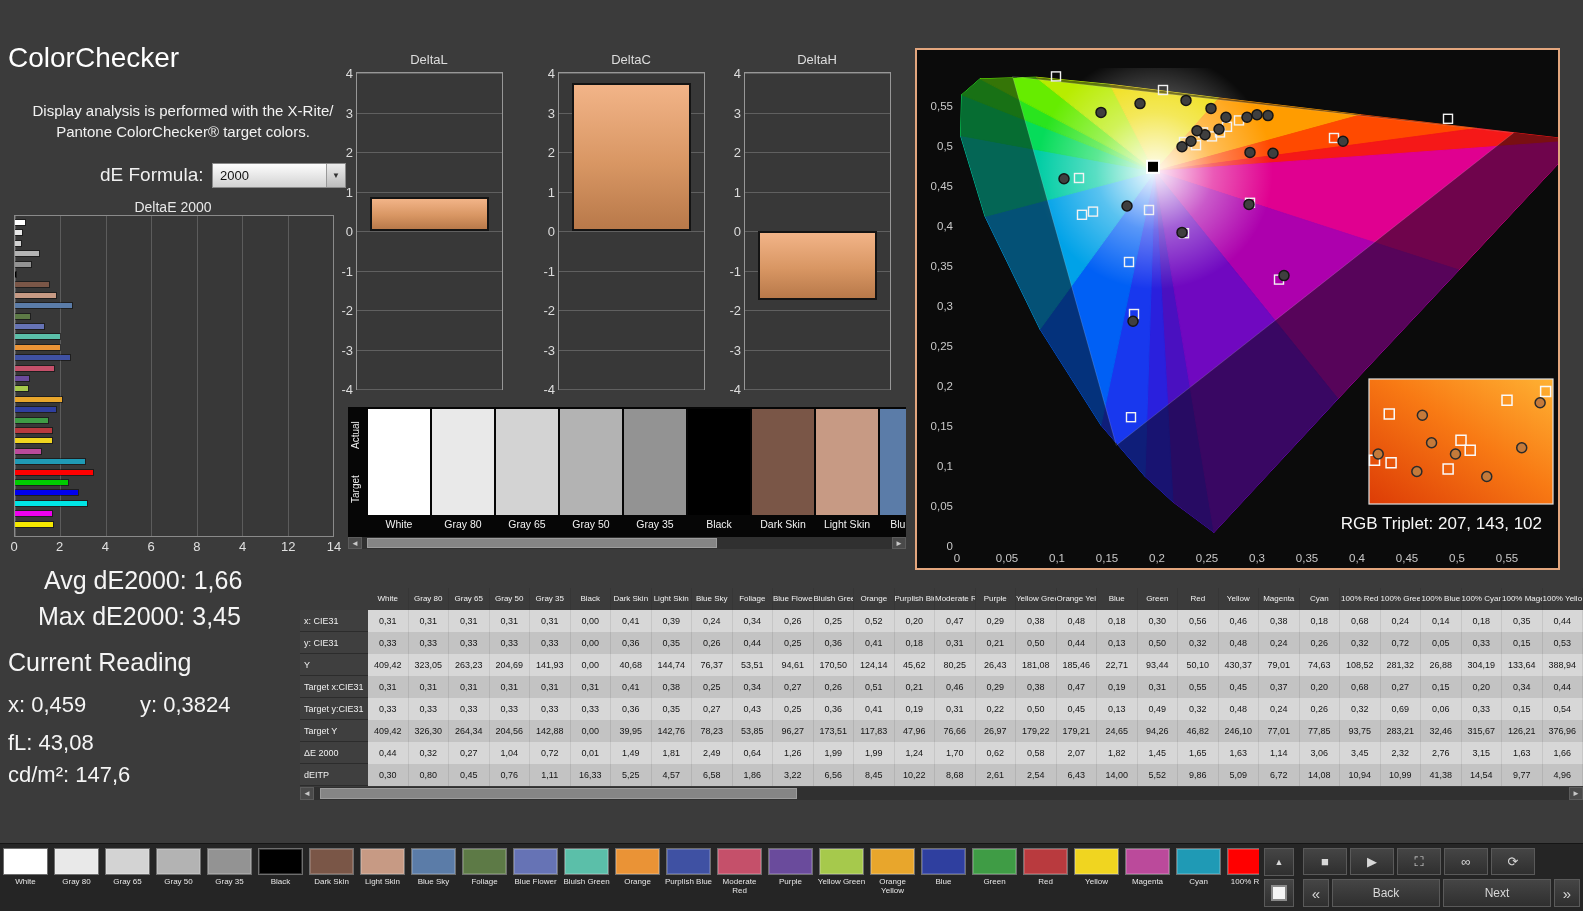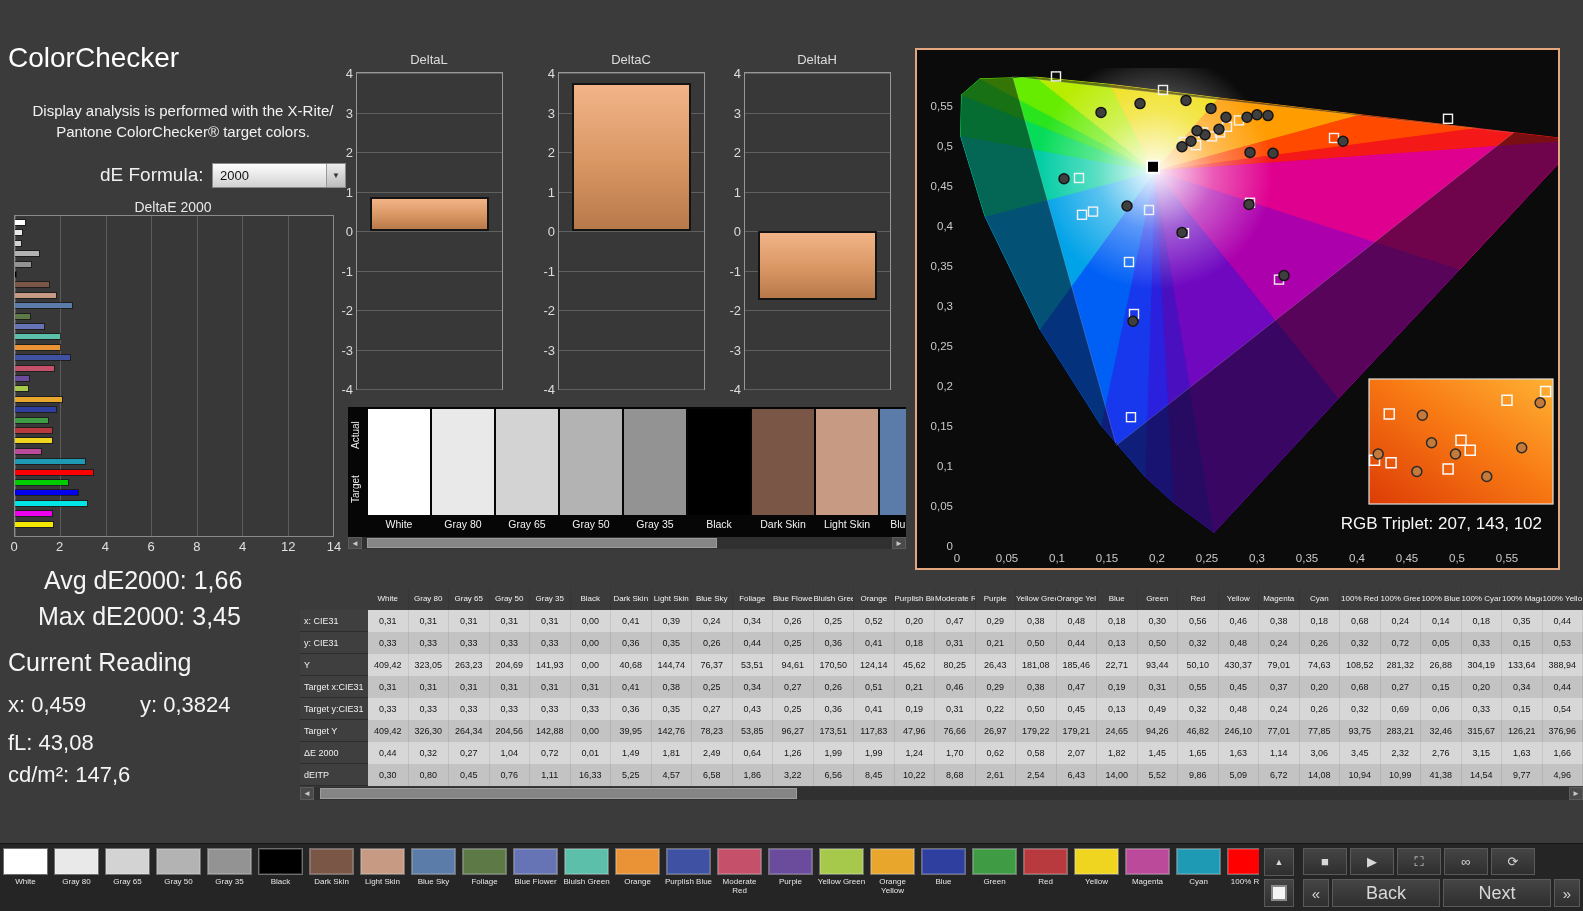--- a/index.html
+++ b/index.html
@@ -76,21 +76,21 @@
 
   #nav{position:absolute;left:1259px;top:0;width:324px;height:68px}
   .nav-btn{background:linear-gradient(#454545,#2f2f2f);border:1px solid #5a5a5a;color:#d8d8d8;display:flex;align-items:center;justify-content:center;box-sizing:border-box;cursor:pointer}
   #nb-up{position:absolute;left:5px;top:4px;width:30px;height:28px;font-size:9px}
   #nb-window{position:absolute;left:5px;top:35px;width:30px;height:28px}
   .sq{width:12px;height:12px;background:#f5f5f5;border:2px solid #8a8a8a}
   #nav-icons{position:absolute;left:44px;top:4px;display:flex;gap:3px}
   #nav-icons .nav-btn{width:44px;height:27px;font-size:13px}
   #nav-row2{position:absolute;left:44px;top:35px;display:flex;gap:3px}
   #nav-row2 .chev{width:26px;height:28px;font-size:15px}
-  #nav-row2 .wide{width:108px;height:28px;font-size:18px}
+  #nav-row2 .wide{width:108px;height:28px;font-size:12px}
 </style>
 </head>
 <body>
 
 <div id="app-title">ColorChecker</div>
 <div id="app-desc">
   <div>Display analysis is performed with the X-Rite/</div>
   <div>Pantone ColorChecker® target colors.</div>
 </div>
 <div id="formula-label">dE Formula:</div>

